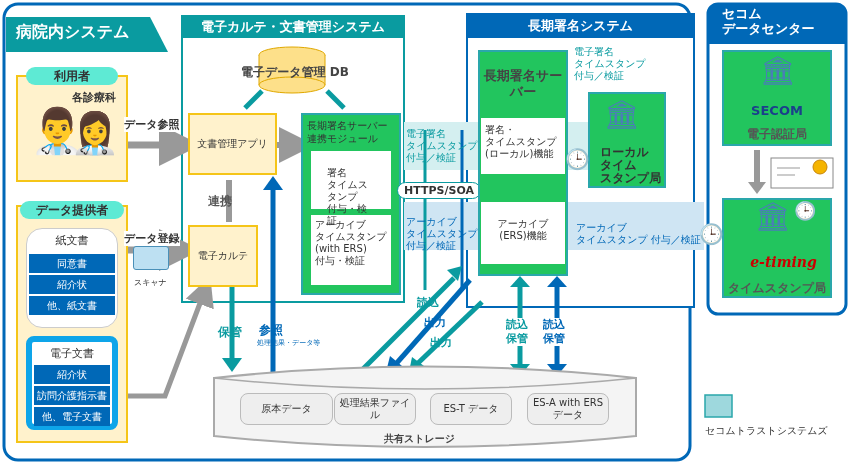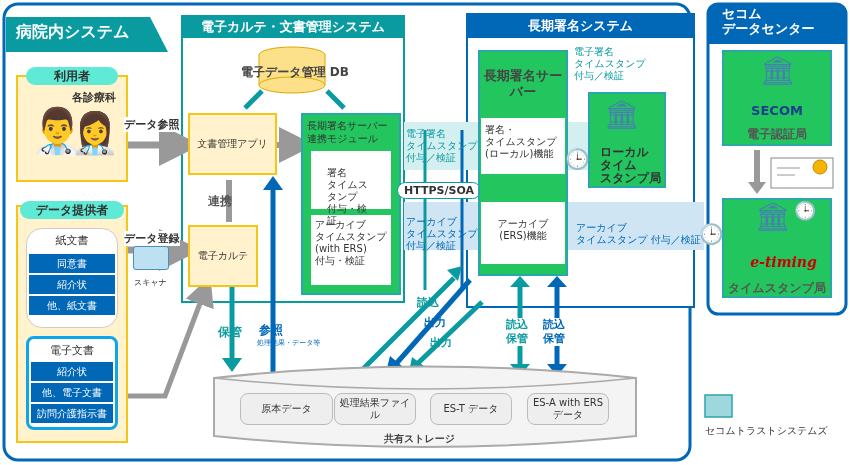--- a/index.html
+++ b/index.html
@@ -107,25 +107,25 @@
 <div class="abs bold" style="left:124px;top:117px;font-size:11px;background:#fff;">データ参照</div>
 
 <div class="abs yellow-box" style="left:16px;top:205px;width:112px;height:238px;"></div>
 <div class="abs pill" style="left:20px;top:201px;width:104px;height:18px;line-height:18px;">データ提供者</div>
 <div class="abs" style="left:26px;top:228px;width:92px;height:100px;background:#fff;border:1px solid #ccc;border-radius:16px;padding:4px 2px 0 2px;">
   <div class="c" style="font-size:11px;margin-bottom:6px;">紙文書</div>
   <div class="doc-item">同意書</div>
   <div class="doc-item">紹介状</div>
   <div class="doc-item">他、紙文書</div>
 </div>
-<div class="abs" style="left:26px;top:336px;width:92px;height:94px;background:#fff;border:3px solid #0ea5e9;border-radius:8px;padding:4px 2px 0 2px;">
+<div class="abs" style="left:26px;top:336px;width:92px;height:94px;background:#fff;border:6px solid #0ea5e9;border-radius:8px;padding:4px 2px 0 2px;">
   <div class="c" style="font-size:11px;margin-bottom:4px;">電子文書</div>
   <div class="doc-item">紹介状</div>
+  <div class="doc-item">訪問介護指示書</div>
   <div class="doc-item">他、電子文書</div>
-  <div class="doc-item">訪問介護指示書</div>
 </div>
 <div class="abs bold" style="left:124px;top:231px;font-size:11px;background:#fff;">データ登録</div>
 <div class="abs" style="left:133px;top:246px;width:36px;height:24px;background:#bde0f2;border:1px solid #4a90b8;border-radius:3px;"></div>
 <div class="abs" style="left:134px;top:277px;font-size:8px;">スキャナ</div>
 
 <div class="abs bold" style="left:182px;top:18px;width:222px;font-size:13px;color:#fff;text-align:center;">電子カルテ・文書管理システム</div>
 <div class="abs bold c" style="left:230px;top:64px;width:130px;font-size:12px;color:#444;">電子データ管理 DB</div>
 <div class="abs yellow-box" style="left:188px;top:113px;width:89px;height:62px;display:flex;align-items:center;justify-content:center;font-size:10px;">
     <span>文書管理アプリ</span>
   </div>

